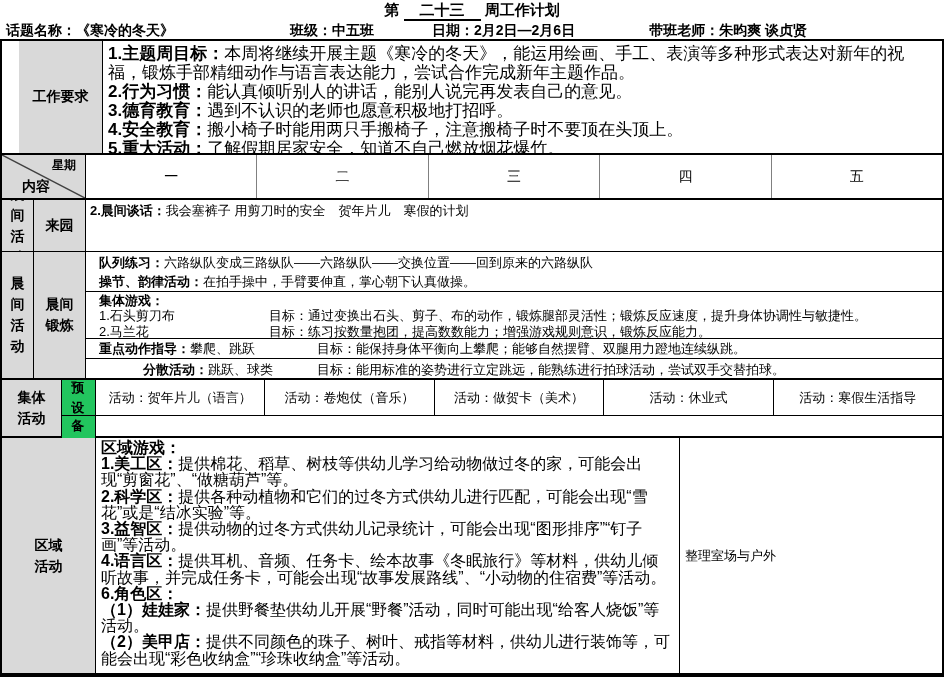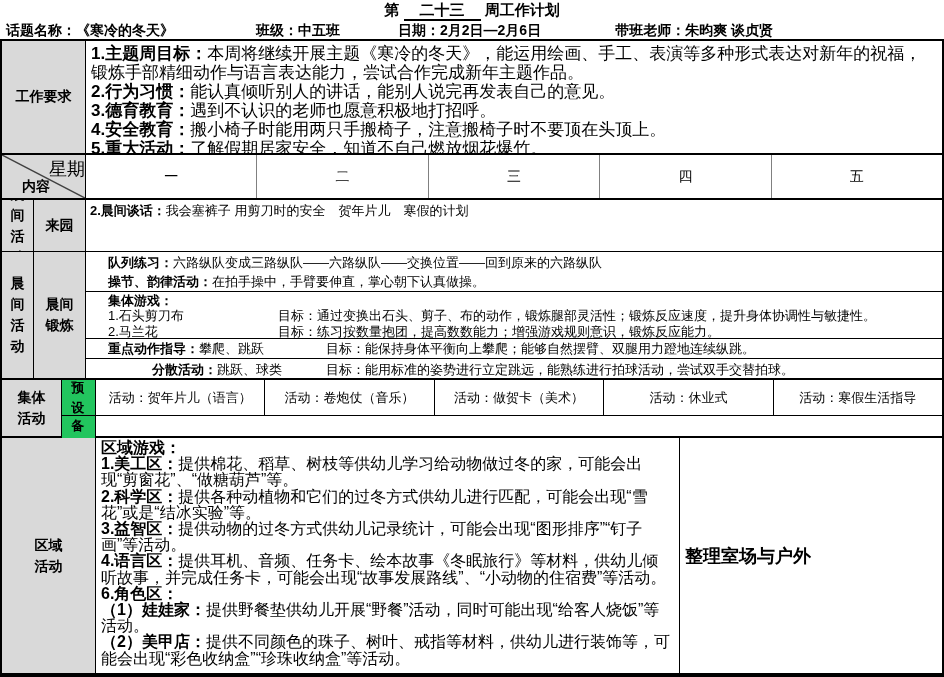--- a/index.html
+++ b/index.html
@@ -9,21 +9,21 @@
     box-sizing:border-box;
   }
   *{box-sizing:border-box;}
 
   
   .titlebar{height:39px;}
   .doc-title{text-align:center;font-size:15px;font-weight:bold;line-height:19px;}
   .doc-title .wk{display:inline-block;border-bottom:2px solid #000;padding:0 16px;}
   .meta-line{display:flex;font-size:14px;font-weight:bold;line-height:19px;white-space:nowrap;}
   .meta-item.m1{margin-left:6px;}
-  .meta-item.m2{margin-left:82px;}
+  .meta-item.m2{margin-left:116px;}
   .meta-item.m3{margin-left:58px;}
   .meta-item.m4{margin-left:74px;}
 
   
   .sheet{
     position:absolute;left:0;right:0;top:39px;bottom:0;
     border:2px solid #000;border-bottom:4px solid #000;
     display:flex;flex-direction:column;background:#fff;
   }
   .row{display:flex;width:100%;}
@@ -39,43 +39,43 @@
 
   
   .row-work{height:114px;}
   .row-days{height:45px;}
   .row-arrival{height:52px;}
   .row-exercise{height:128px;}
   .row-collective{height:58px;}
   .row-region{flex:1;}
 
   
-  .work-label{width:84px;border-right:1px solid #000;}
+  .work-label{width:84px;border-right:1px solid #000;margin-left:17px;}
   .work-content{flex:1;padding:3px 5px 0 5px;font-size:17px;line-height:19px;overflow:hidden;}
   .bold{font-weight:bold;}
 
   
   .corner{
     position:relative;width:84px;background:#d9d9d9;border-right:1px solid #000;flex-shrink:0;
   }
   .corner svg{position:absolute;left:0;top:0;width:100%;height:100%;}
-  .corner .c-top{position:absolute;top:2px;right:0;font-weight:normal;font-size:18px;}
+  .corner .c-top{position:absolute;top:2px;right:9px;font-weight:bold;font-size:12px;}
   .corner .c-bottom{position:absolute;bottom:2px;left:20px;font-weight:bold;font-size:14px;}
   .daycell{
     flex:1;display:flex;align-items:center;justify-content:center;
     font-size:14px;border-right:1px solid #808080;
   }
   .daycell:last-child{border-right:none;}
 
   
   .mcol1{width:32px;border-right:1px solid #000;}
   .mcol2{width:52px;border-right:1px solid #000;}
   .mcontent{flex:1;overflow:hidden;font-size:13px;}
   .arrival-content{padding:2px 4px 0 4px;line-height:17px;}
-  .exbox{padding:1px 4px 0 22px;overflow:hidden;}
+  .exbox{padding:1px 4px 0 13px;overflow:hidden;}
   .exbox1{height:40px;border-bottom:1px solid #000;line-height:19px;}
   .exbox2{height:47px;border-bottom:1px solid #000;line-height:15.3px;}
   .exbox3{height:20px;border-bottom:1px solid #000;display:flex;align-items:center;}
   .exbox4{height:20px;display:flex;align-items:center;text-align:center;}
   .gline{display:flex;}
   .gname{width:170px;flex-shrink:0;}
   .ggoal{flex:1;}
   .kgroup{width:218px;flex-shrink:0;}
 
   
@@ -90,21 +90,21 @@
   .acell{
     flex:1;display:flex;align-items:center;justify-content:center;
     font-size:13px;border-right:1px solid #000;text-align:center;padding:0 2px;
   }
   .acell:last-child{border-right:none;}
 
   
   .rcol1{width:94px;border-right:1px solid #000;}
   .rmain{flex:1;display:flex;}
   .rtext{width:584px;border-right:1px solid #000;padding:2px 5px 0 5px;font-size:16px;line-height:16.2px;overflow:hidden;}
-  .rside{flex:1;display:flex;align-items:center;padding-left:5px;font-weight:bold;font-size:18px;}
+  .rside{flex:1;display:flex;align-items:center;padding-left:5px;font-weight:normal;font-size:13px;}
 </style>
 </head>
 <body>
 
 <div class="page">
 
   <div class="titlebar">
     <div class="doc-title">
       <span>第</span>
       <span class="wk">二十三</span>

